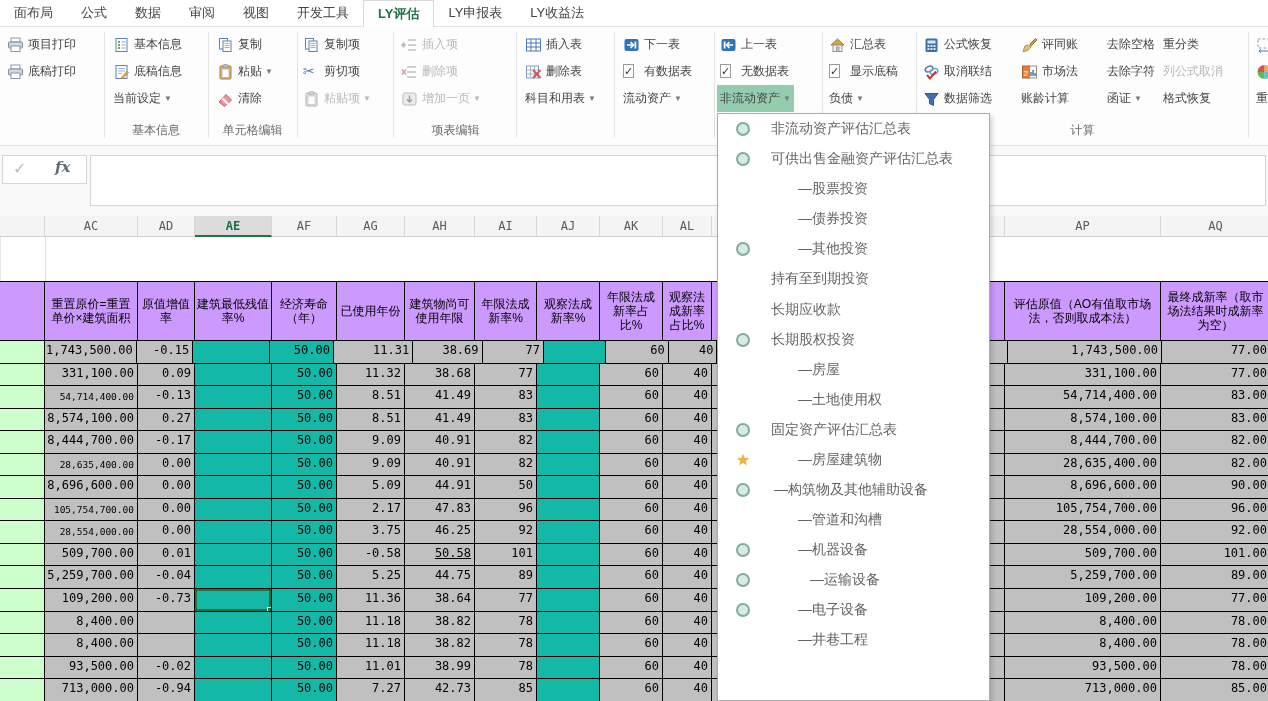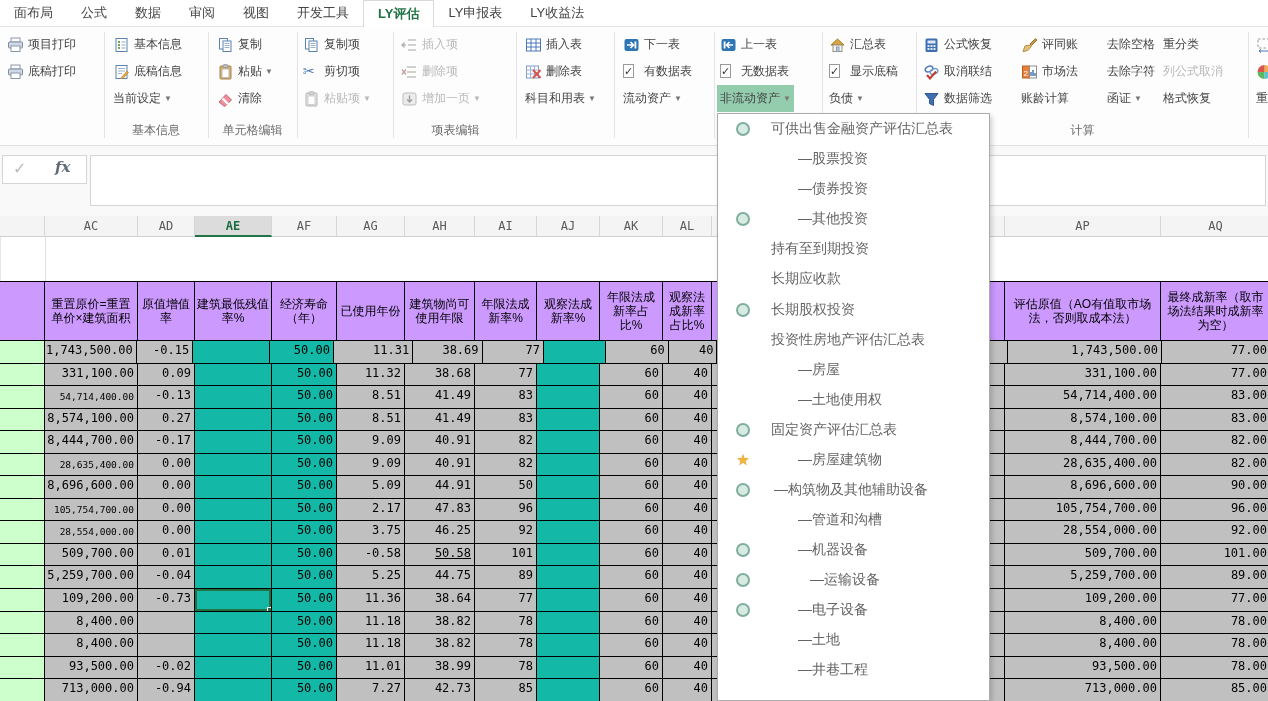--- a/index.html
+++ b/index.html
@@ -741,20 +741,26 @@
           <div class="dcell gray" style="width: 110px;">85.00</div>
         </div>
       </div>
   </div>
 
   <div id="dropdown">
       <div class="mitem">
         <span class="mico">
           <span class="circle-ic"></span>
         </span>
+        <span class="mlabel" style="padding-left: 53px;">非流动资产评估汇总表</span>
+      </div>
+      <div class="mitem">
+        <span class="mico">
+          <span class="circle-ic"></span>
+        </span>
         <span class="mlabel" style="padding-left: 53px;">可供出售金融资产评估汇总表</span>
       </div>
       <div class="mitem">
         <span class="mlabel" style="padding-left: 80px;">—股票投资</span>
       </div>
       <div class="mitem">
         <span class="mlabel" style="padding-left: 80px;">—债券投资</span>
       </div>
       <div class="mitem">
         <span class="mico">
@@ -768,23 +774,20 @@
       <div class="mitem">
         <span class="mlabel" style="padding-left: 53px;">长期应收款</span>
       </div>
       <div class="mitem">
         <span class="mico">
           <span class="circle-ic"></span>
         </span>
         <span class="mlabel" style="padding-left: 53px;">长期股权投资</span>
       </div>
       <div class="mitem">
-        <span class="mlabel" style="padding-left: 53px;">投资性房地产评估汇总表</span>
-      </div>
-      <div class="mitem">
         <span class="mlabel" style="padding-left: 80px;">—房屋</span>
       </div>
       <div class="mitem">
         <span class="mlabel" style="padding-left: 80px;">—土地使用权</span>
       </div>
       <div class="mitem">
         <span class="mico">
           <span class="circle-ic"></span>
         </span>
         <span class="mlabel" style="padding-left: 53px;">固定资产评估汇总表</span>
@@ -814,21 +817,18 @@
         <span class="mico">
           <span class="circle-ic"></span>
         </span>
         <span class="mlabel" style="padding-left: 92px;">—运输设备</span>
       </div>
       <div class="mitem">
         <span class="mico">
           <span class="circle-ic"></span>
         </span>
         <span class="mlabel" style="padding-left: 80px;">—电子设备</span>
-      </div>
-      <div class="mitem">
-        <span class="mlabel" style="padding-left: 80px;">—土地</span>
       </div>
       <div class="mitem">
         <span class="mlabel" style="padding-left: 80px;">—井巷工程</span>
       </div>
     </div>
 </div>
 
 </body></html>

